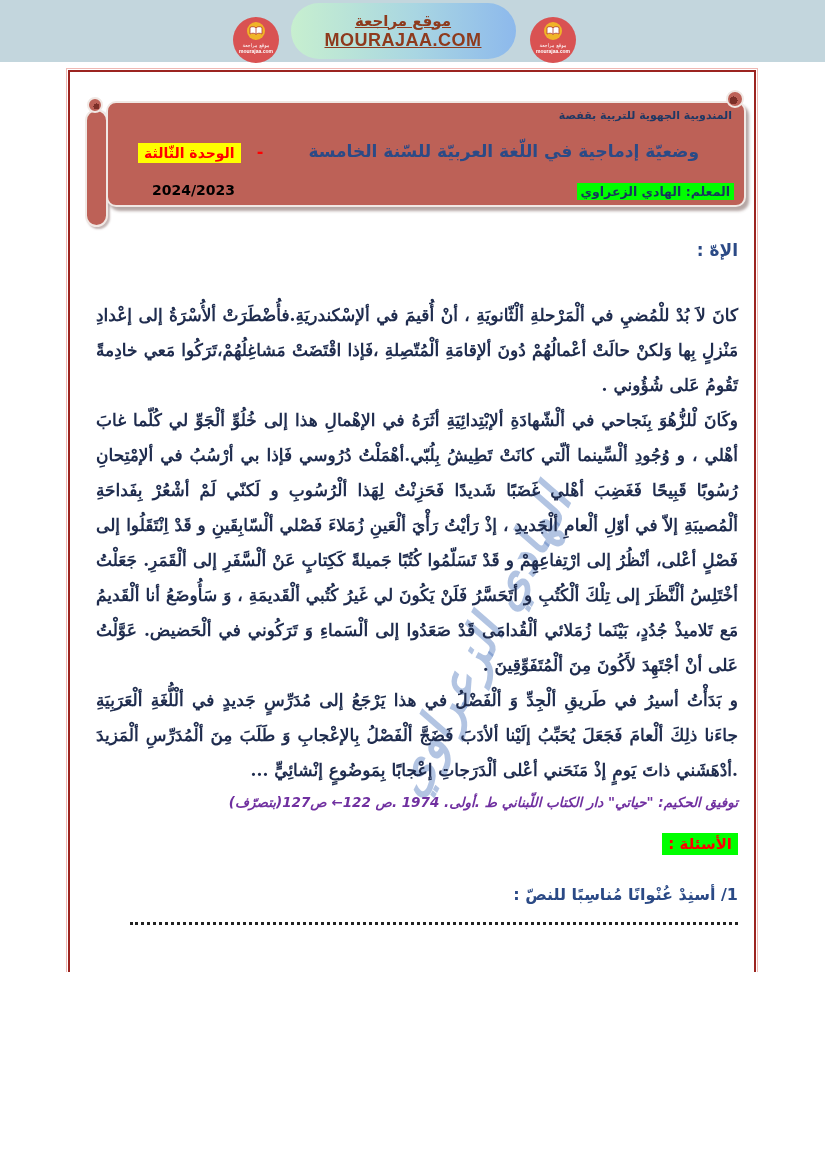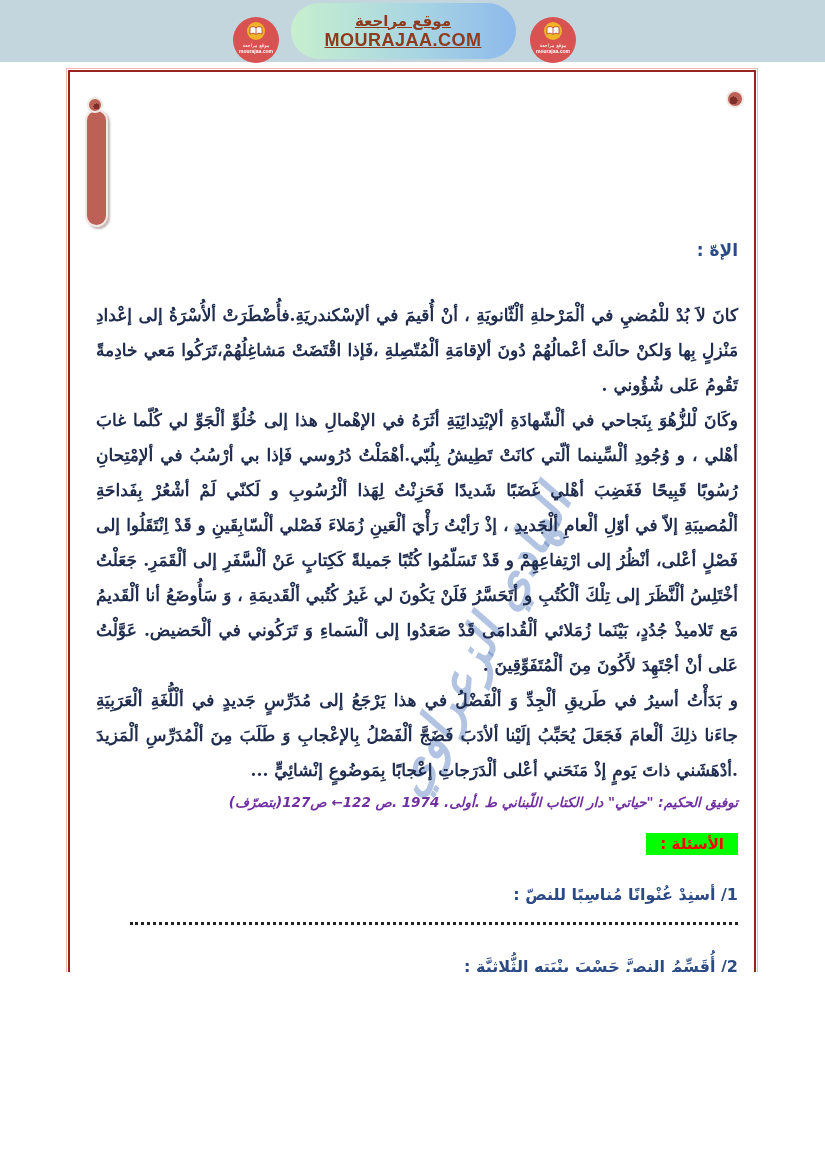--- a/index.html
+++ b/index.html
@@ -58,21 +58,21 @@
                    font-size:12.5px; font-weight:bold; padding:1px 4px; direction:rtl; }
   .year { position:absolute; bottom:7px; left:44px; font-size:14px; font-weight:bold; color:#000000; }
 
   
   .content { position:absolute; top:168px; left:26px; right:16px; direction:rtl; z-index:1; }
   .text-heading { font-size:17px; font-weight:bold; color:#2b4a86; margin-bottom:38px; }
   .body-par { font-size:17px; font-weight:bold; color:#1f2c4e; line-height:35px; text-align:justify;
               font-family:"DejaVu Serif", serif; }
   .attribution { margin-top:6px; font-size:13.5px; font-weight:bold; font-style:italic; color:#7030a0; text-align:right; }
   .questions-heading { margin-top:24px; }
-  .questions-heading span { background:#00ff00; color:#ff0000; font-size:15px; font-weight:bold; padding:2px 14px; }
+  .questions-heading span { background:#00ff00; color:#ff0000; font-size:15px; font-weight:bold; padding:2px 6px; }
   .question { margin-top:32px; font-size:16px; font-weight:bold; color:#2b4a86; text-align:right; }
   .dotted-line { margin-top:18px; margin-left:34px; border-bottom:3px dotted #222222; height:2px; }
 
   
   .page-number-box { position:absolute; right:8px; bottom:5px; width:47px; height:47px; background:#ffffff;
                      border:1px solid #909090; display:flex; justify-content:center; padding-top:5px;
                      font-size:15px; color:#000000; z-index:2; }
   .fold { position:absolute; right:-1px; bottom:-1px; width:0; height:0; border-style:solid;
           border-width:0 0 17px 17px; border-color:transparent transparent #bfbfbf transparent;
           filter:drop-shadow(-1px -1px 0 #8a8a8a); }
@@ -109,33 +109,42 @@
     </div>
   </div>
 
   <div class="page">
 
     <div class="watermark">الهادي الزعراوي</div>
 
     <div class="scroll-roll"></div>
     <div class="scroll-knob"></div>
     <div class="scroll-curl-right"></div>
+    <div class="scroll-banner">
+      <div class="delegation">المندوبية الجهوية للتربية بقفصة</div>
+      <div class="scroll-title-row">
+        <div class="scroll-title">وضعيّة إدماجية في اللّغة العربيّة للسّنة الخامسة</div>
+        <div class="title-dash">-</div>
+      </div>
+      <div class="unit-badge">الوحدة الثّالثة</div>
+      <div class="teacher-badge">المعلم: الهادي الزعراوي</div>
+      <div class="year">2024/2023</div>
+    </div>
 
     <div class="content">
       <div class="text-heading">الإهّ :</div>
       <p class="body-par">كانَ لاَ بُدْ للْمُضيِ في ألْمَرْحلةِ ألْثّانويَةِ ، أنْ أُقيمَ في ألإسْكندريَةِ.فأُضْطَرَتْ ألأُسْرَةُ إلى إعْدادِ مَنْزلٍ بِها وَلكنْ حالَتْ أعْمالُهُمْ دُونَ ألإقامَةِ ألْمُتّصِلةِ ،فَإذا اقْتَضَتْ مَشاغِلُهُمْ،تَرَكُوا مَعي خادِمةً تَقُومُ عَلى شُؤُوني .</p>
       <p class="body-par">وكَانَ لْلزُّهُوَ بِنَجاحي في ألْشّهادَةِ ألإبْتِدائِيَةِ أثَرَهُ في الإهْمالِ هذا إلى خُلُوِّ ألْجَوِّ لي كُلّما غابَ أهْلي ، و وُجُودِ ألْسِّينما ألّتي كانَتْ تَطِيشُ بِلُبّي.أهْمَلْتُ دُرُوسي فَإذا بي أرْسُبُ في ألإمْتِحانِ رُسُوبًا قَبِيحًا فَغَضِبَ أهْلي غَضَبًا شَديدًا فَحَزِنْتُ لِهَذا ألْرُسُوبِ و لَكنّي لَمْ أشْعُرْ بِفَداحَةِ ألْمُصيبَةِ إلاّ في أوّلِ ألْعامِ ألْجَديدِ ، إذْ رَأيْتُ رَأْيَ ألْعَينِ زُمَلاءَ فَصْلي ألْسّابِقَينِ و قَدْ اِنْتَقَلُوا إلى فَصْلٍ أعْلى، أنْظُرُ إلى ارْتِفاعِهِمْ و قَدْ تَسَلّمُوا كُتُبًا جَميلةً كَكِتابٍ عَنْ ألْسَّفَرِ إلى ألْقَمَرِ. جَعَلْتُ أخْتَلِسُ ألْنَّظَرَ إلى تِلْكَ ألْكُتُبِ و أتَحَسَّرُ فَلَنْ يَكُونَ لي غَيرُ كُتُبي ألْقَديمَةِ ، وَ سَأُوضَعُ أنا ألْقَديمُ مَع تَلاميذْ جُدُدٍ، بَيْنَما زُمَلائي ألْقُدامَى قَدْ صَعَدُوا إلى ألْسَماءِ وَ تَرَكُوني في ألْحَضيض. عَوَّلْتُ عَلى أنْ أجْتَهِدَ لأَكُونَ مِنَ ألْمُتَفَوِّقِينَ .</p>
       <p class="body-par">و بَدَأْتُ أسيرُ في طَريقِ ألْجِدِّ وَ ألْفَضْلُ في هذا يَرْجَعُ إلى مُدَرِّسٍ جَديدٍ في ألْلُّغَةِ ألْعَرَبِيَةِ جاءَنا ذلِكَ ألْعامَ فَجَعَلَ يُحَبِّبُ إلَيْنا ألأدَبَ فَضَجَّ ألْفَصْلُ بِالإعْجابِ وَ طَلَبَ مِنَ ألْمُدَرِّسِ ألْمَزيدَ .أدْهَشَني ذاتَ يَومٍ إذْ مَنَحَني أعْلى ألْدَرَجاتِ إعْجابًا بِمَوضُوعٍ إنْشائِيٍّ ...</p>
       <div class="attribution">توفيق الحكيم: "حياتي" دار الكتاب اللّبناني ط .أولى. 1974 .ص 122← ص127(بتصرّف)</div>
       <div class="questions-heading">
         <span>الأسئلة :</span>
       </div>
       <div class="question">1/ أسنِدْ عُنْوانًا مُناسِبًا للنصّ :</div>
       <div class="dotted-line"></div>
-      <div class="question">2/ أُقَسِّمُ النصَّ حَسْبَ بِنْيَتِهِ الثُّلاثِيَّةِ :</div>
     </div>
 
     <div class="page-number-box">
       <span>1</span>
       <div class="fold"></div>
     </div>
   </div>
 
   <div class="banner banner-bottom">
     <div class="logo logo-left">

